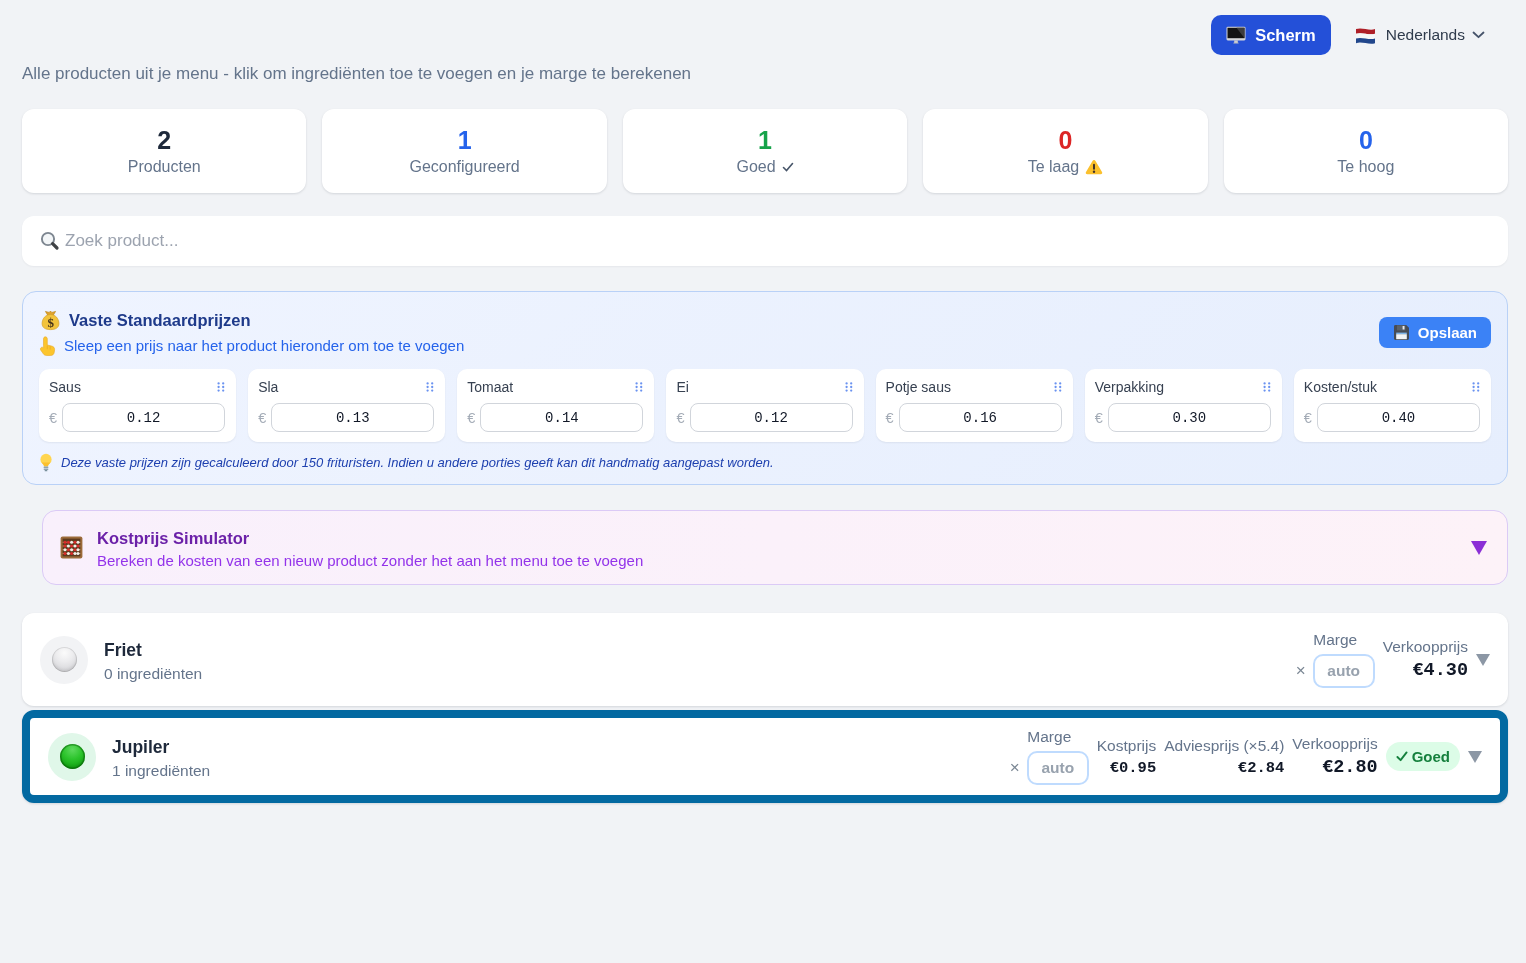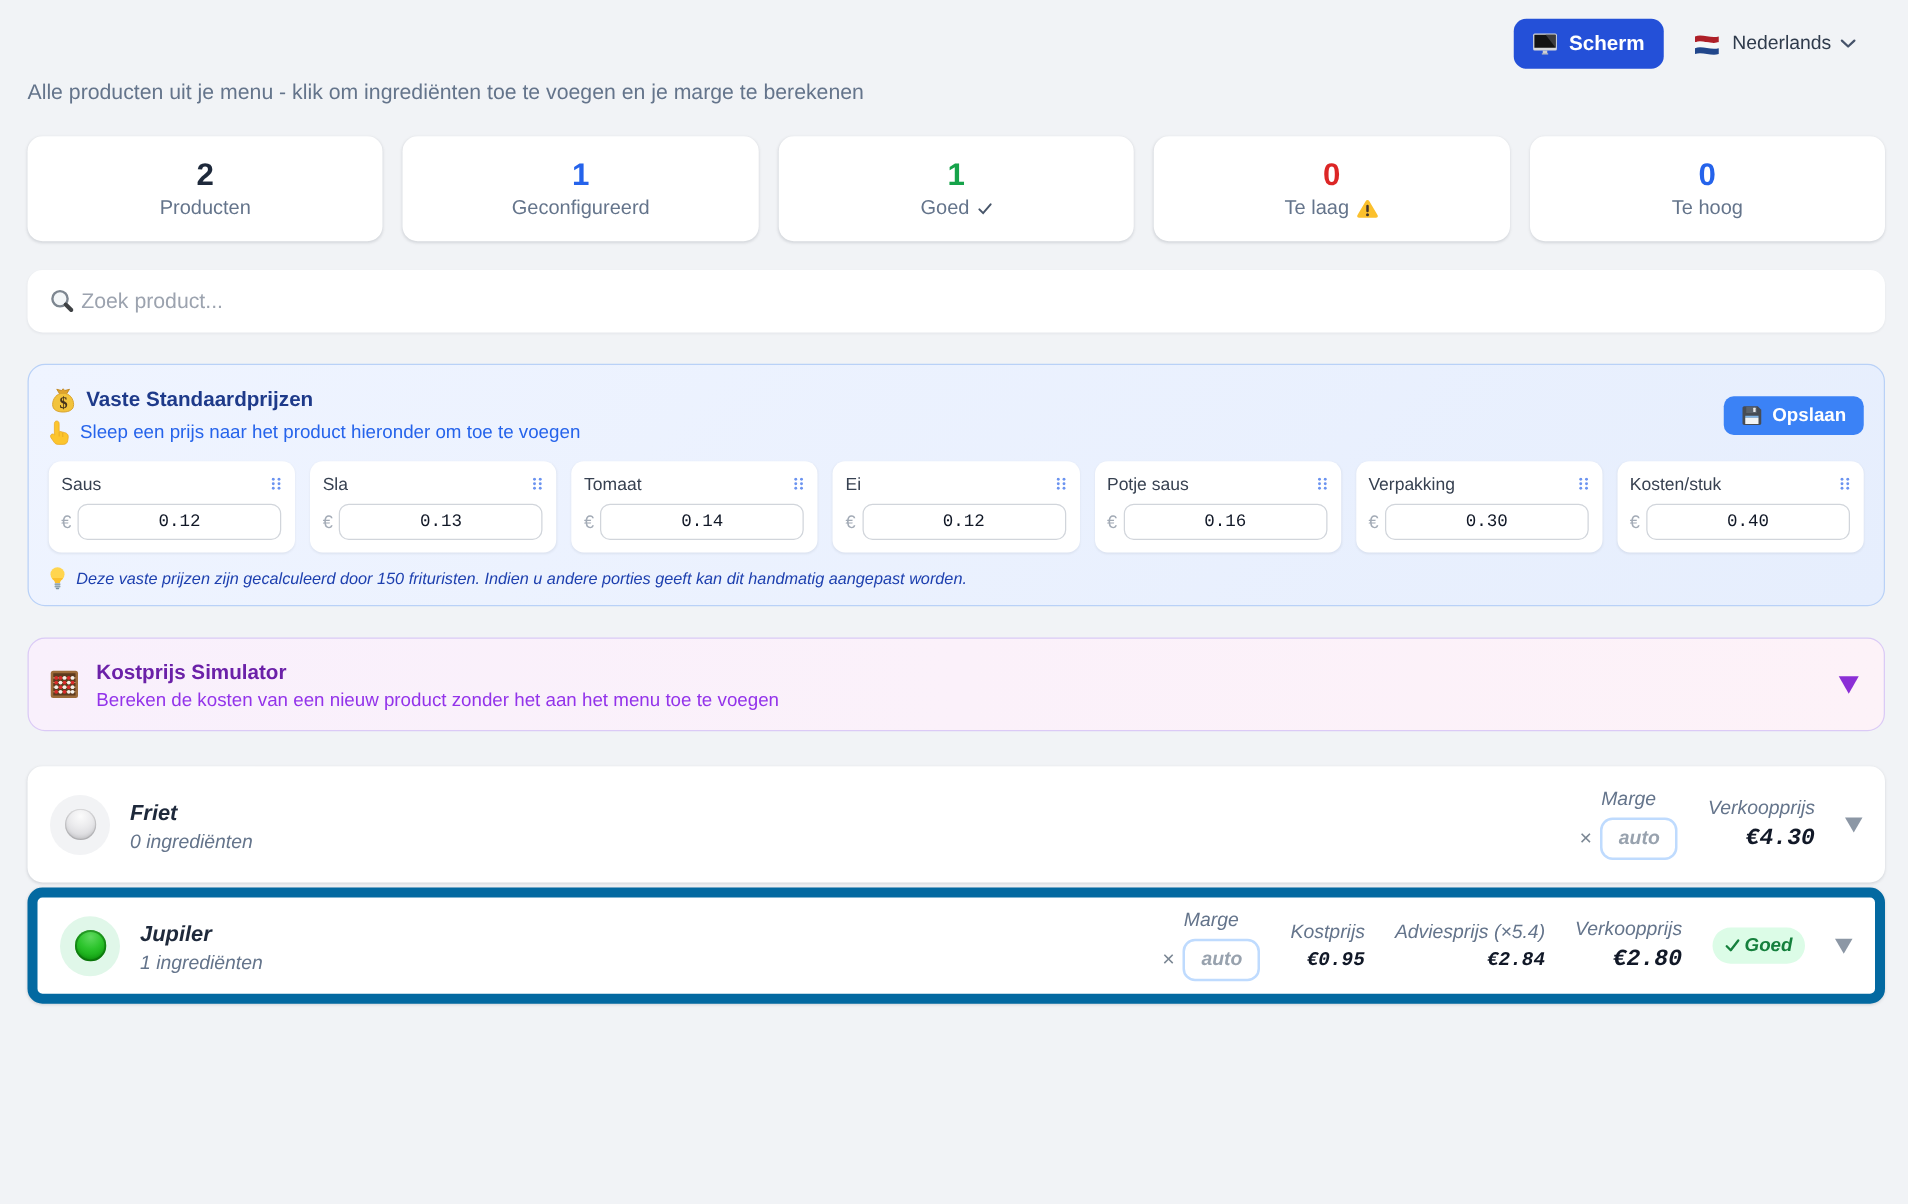--- a/index.html
+++ b/index.html
@@ -50,39 +50,39 @@
   .chip-top { display:flex; justify-content:space-between; align-items:center; height:18px; }
   .chip-top .nm { font-size:14px; color:#374151; }
   .chip-row { display:flex; align-items:center; gap:5px; margin-top:7px; }
   .chip-row .eur { color:#a3abb6; font-size:14.5px; }
   .chip-input { flex:1; height:29px; border:1px solid #d1d5db; border-radius:8px; background:#fff; display:flex; align-items:center; justify-content:center; font-family:"Liberation Mono",monospace; font-size:14px; color:#111827; }
   .pb-note { display:flex; align-items:center; gap:8px; margin-top:11px; font-size:13px; font-style:italic; color:#1e40af; }
   
   .panel-purple {
     margin-top:25px; border:1.5px solid #dbcaf6; border-radius:14px;
     background:linear-gradient(90deg,#f9f0fc 0%,#fdf2f8 100%);
-    height:75px; display:flex; align-items:center; padding:0 20px 0 17px;
+    height:75px; display:flex; align-items:center; padding:0 20px 0 17px;margin-left:20px;
   }
   .pp-text { margin-left:14px; flex:1; }
   .pp-title { font-size:16.5px; font-weight:bold; color:#6b21a8; line-height:22px; }
   .pp-sub { font-size:15px; color:#9333ea; margin-top:3px; }
   .tri-purple { width:0; height:0; border-left:8px solid transparent; border-right:8px solid transparent; border-top:14px solid #8b2fd6; }
   
-  .product { margin-top:28px; background:#fff; border-radius:12px; height:93px; box-shadow:0 1px 2px rgba(15,23,42,.05),0 1px 3px rgba(15,23,42,.08); display:flex; align-items:center; padding:13px 18px;font-style:italic; }
+  .product { margin-top:28px; background:#fff; border-radius:12px; height:93px; box-shadow:0 1px 2px rgba(15,23,42,.05),0 1px 3px rgba(15,23,42,.08); display:flex; align-items:center; padding:13px 18px; }
   .product.green { margin-top:4px; border:8px solid #0369a1; }
   .avatar { width:48px; height:48px; border-radius:50%; display:flex; align-items:center; justify-content:center; flex:none; }
   .avatar.gray { background:#f2f3f5; }
   .avatar.greenbg { background:#e0f7e9; }
   .ball { width:25px; height:25px; border-radius:50%; }
   .ball.gray { background:radial-gradient(circle at 50% 24%, #fbfbfb 0%, #ececee 38%, #dcdcdf 68%, #cbcbcf 100%); box-shadow:inset 0 0 0 1px rgba(0,0,0,.10), inset 0 -2px 3px rgba(0,0,0,.10); }
   .ball.green { background:radial-gradient(circle at 50% 22%, #5ed95e 0%, #2cc42c 42%, #16a816 75%, #0f920f 100%); box-shadow:inset 0 0 0 1.5px rgba(6,90,6,.45), inset 0 -2px 3px rgba(0,60,0,.25); }
   .p-info { margin-left:16px; flex:1; padding-top:3px; }
   .p-name { font-size:17.5px; font-weight:bold; color:#1e293b; line-height:21px; }
   .p-ing { font-size:15.5px; color:#64748b; margin-top:4px; }
-  .p-right { display:flex; align-items:center; gap:24px; }
+  .p-right { display:flex; align-items:center; gap:8px; }
   .marge { display:flex; flex-direction:column; align-items:center; }
   .marge .m-lbl { font-size:15.5px; color:#64748b; line-height:18px; }
   .m-row { display:flex; align-items:center; gap:7px; margin-top:5px; }
   .m-x { color:#7b8794; font-size:17px; }
   .m-input { width:62px; height:34px; border:2px solid #bfdbfe; border-radius:10px; background:#fff; display:flex; align-items:center; justify-content:center; color:#98a2ae; font-size:15.5px; font-weight:bold; }
   .val { display:flex; flex-direction:column; align-items:flex-end; }
   .val .v-lbl { font-size:15.5px; color:#64748b; line-height:18px; }
   .val .v-num { letter-spacing:0; }
   .val .v-num { font-family:"Liberation Mono",monospace; font-weight:bold; color:#111827; margin-top:4px; }
   .v-big { font-size:18.5px; }

